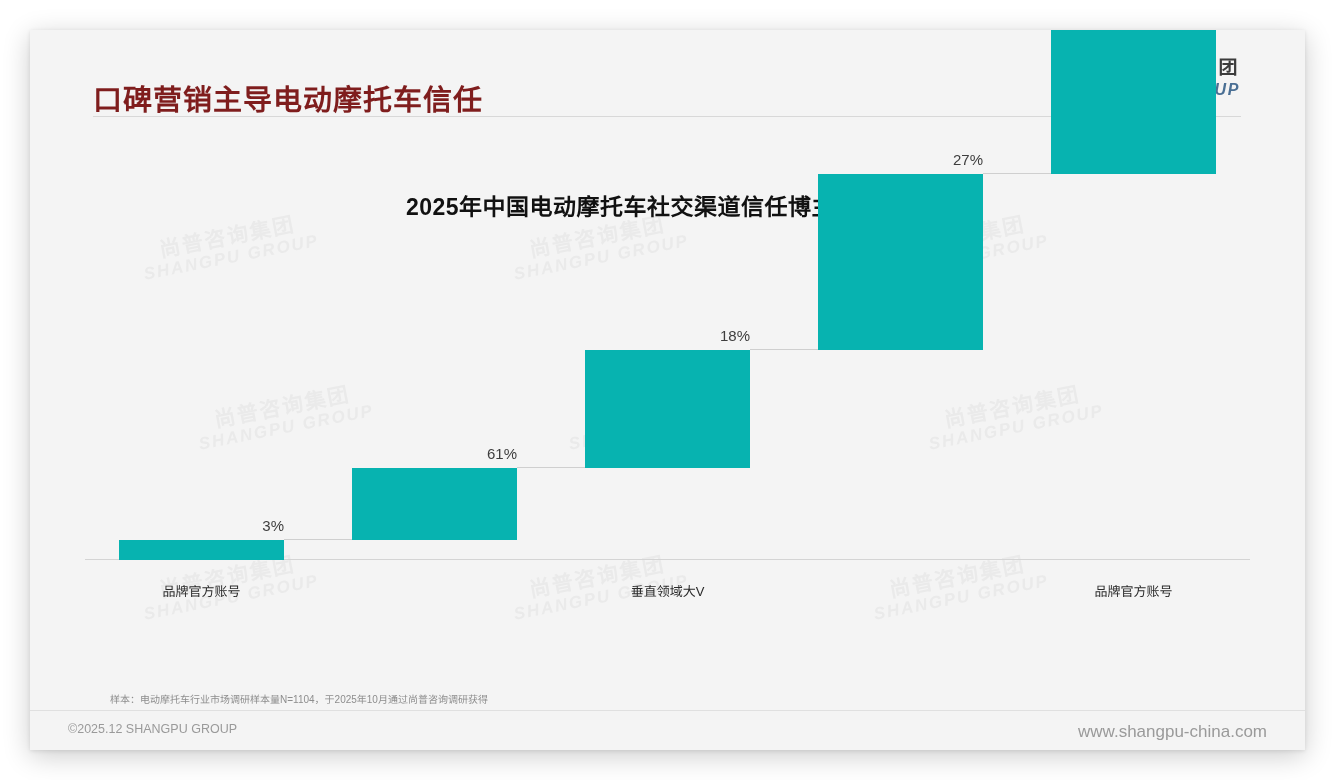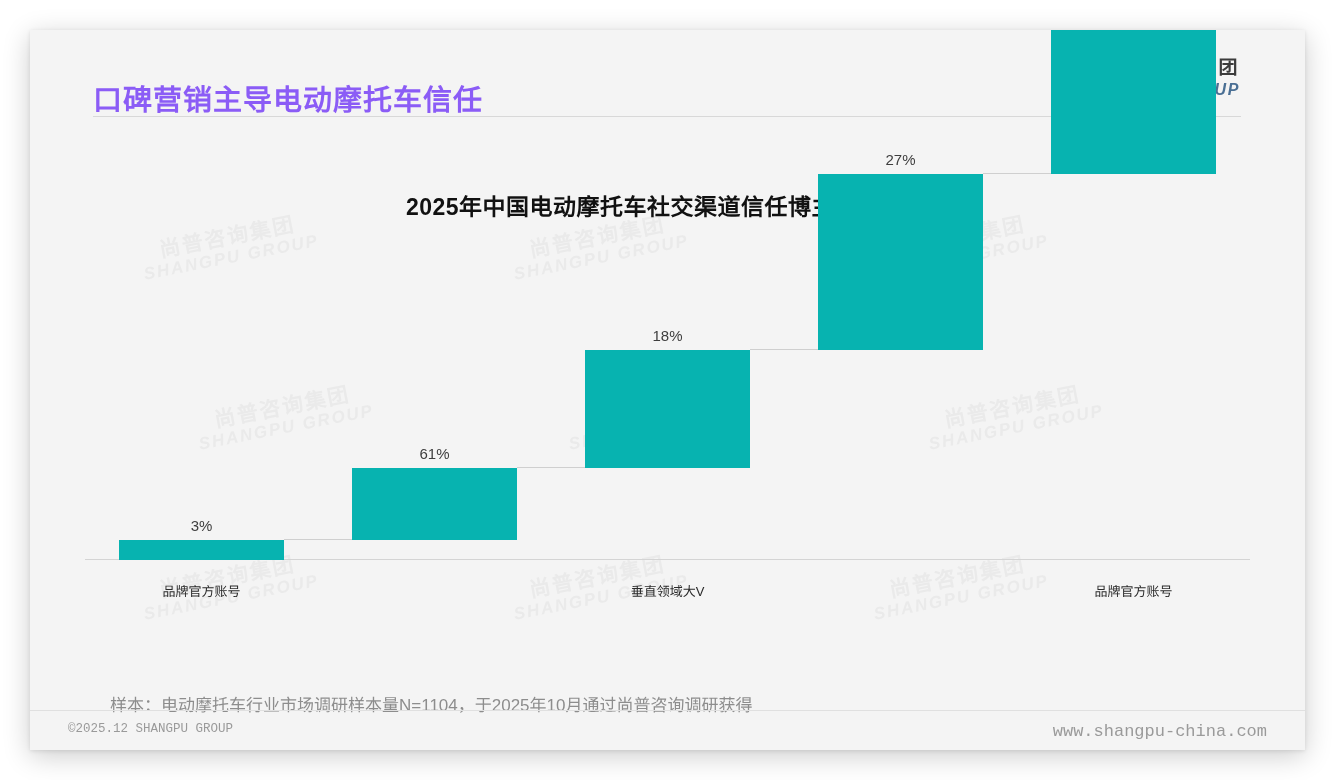--- a/index.html
+++ b/index.html
@@ -32,21 +32,21 @@
     left: 0; top: 0;
     width: 100%;
     height: 86px;
   }
   .slide-title {
     position: absolute;
     left: 63px;
     top: 46px;
     font-size: 29px;
     font-weight: bold;
-    color: #8b5cf6;
+    color: #7f1d1d;
     letter-spacing: 1px;
     white-space: nowrap;
   }
   .brand {
     position: absolute;
     right: 65px;
     top: 28px;
     text-align: right;
     line-height: 1;
   }
@@ -141,21 +141,21 @@
     height: 1px;
     background: #d4d4d4;
   }
 
   .bar {
     position: absolute;
     background: #07b3b0;
   }
   .bar-value {
     position: absolute;
-    text-align: center;
+    text-align: right;
     font-size: 15px;
     color: #3e3e3e;
     white-space: nowrap;
   }
   .connector {
     position: absolute;
     height: 1px;
     background: #cfcfcf;
   }
   .cat-label {
@@ -165,39 +165,38 @@
     font-size: 13px;
     color: #2a2a2a;
     white-space: nowrap;
   }
 
   
   .footnote {
     position: absolute;
     left: 80px;
     top: 661px;
-    font-size: 17px;
+    font-size: 10px;
     color: #8d8d8d;
     white-space: nowrap;
   }
   .footer-rule {
     position: absolute;
     left: 0;
     top: 680px;
     width: 1275px;
     height: 1px;
     background: #e0e0e0;
   }
   .footer {
     position: absolute;
     left: 0;
     top: 680px;
     width: 1275px;
     height: 40px;
-    font-family: Liberation Mono, monospace;
   }
   .footer-left {
     position: absolute;
     left: 38px;
     top: 12px;
     font-size: 12.5px;
     color: #9a9a9a;
     white-space: nowrap;
   }
   .footer-right {

